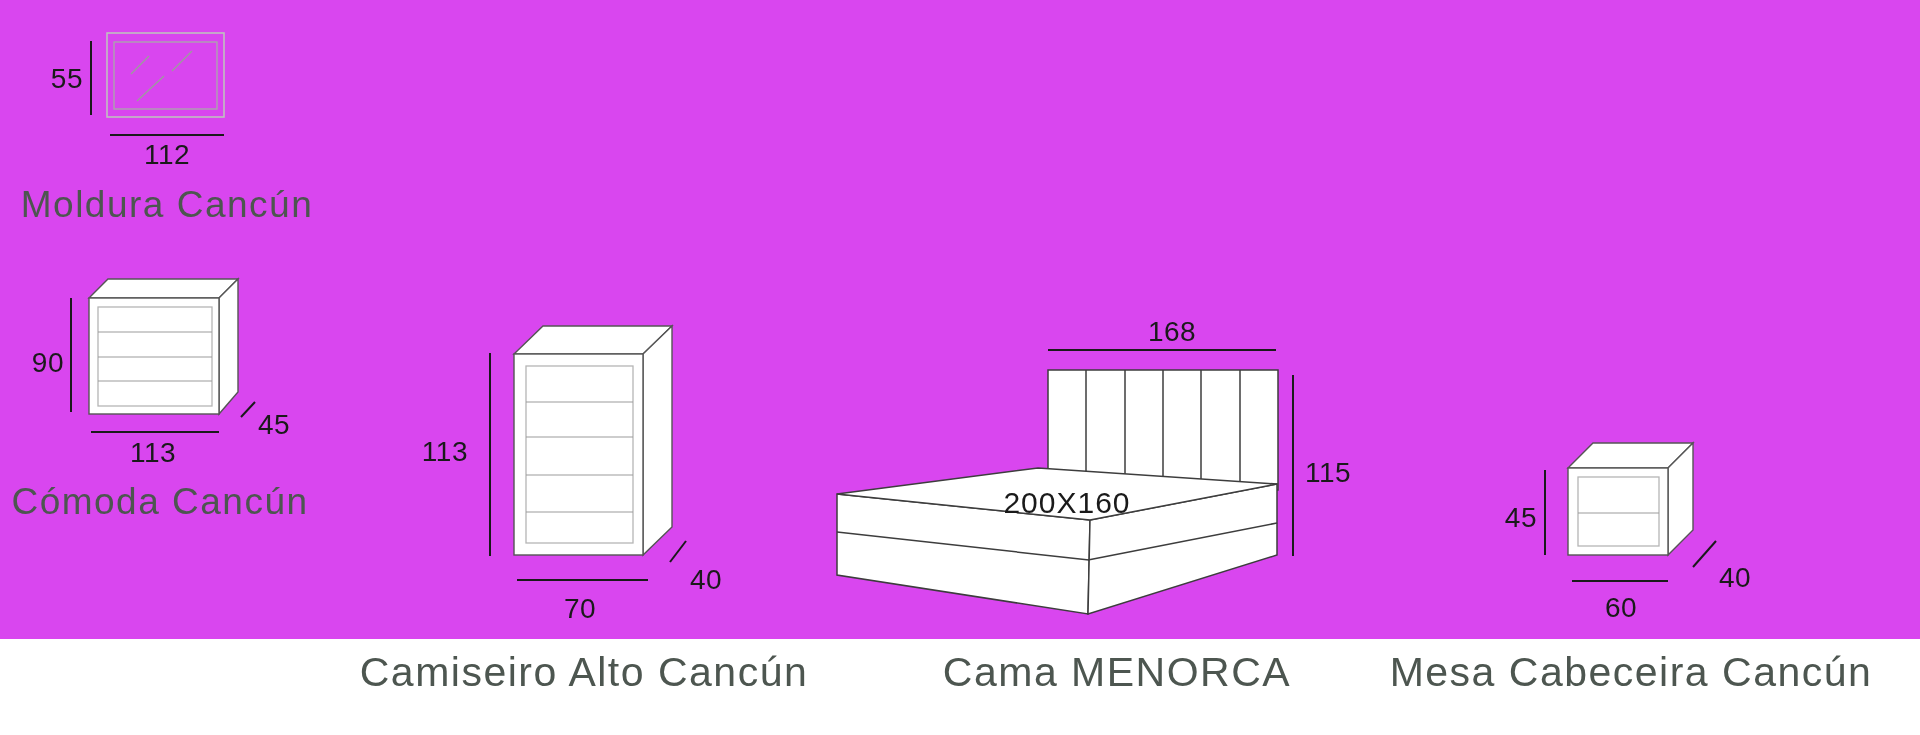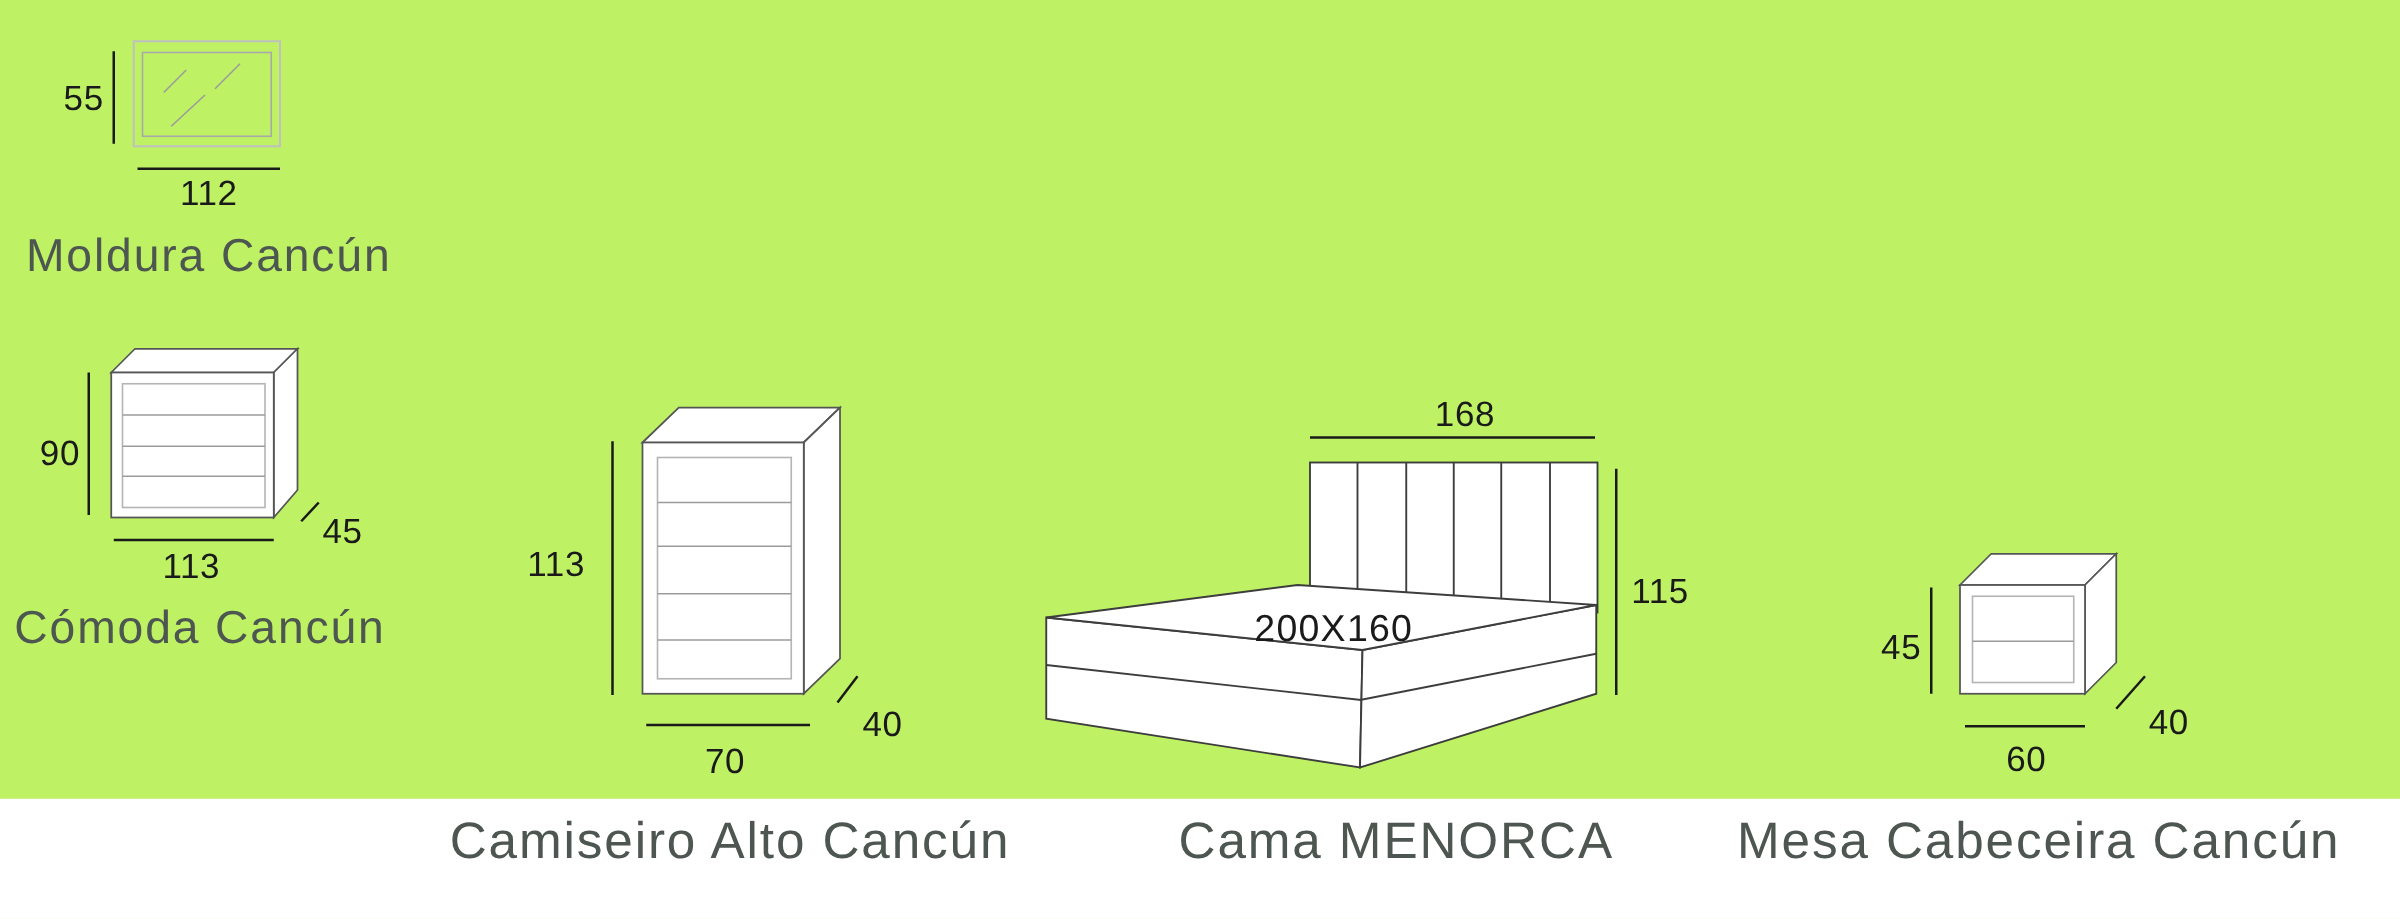--- a/index.html
+++ b/index.html
@@ -8,21 +8,21 @@
     background: #ffffff;
     width: 1920px;
     height: 735px;
     overflow: hidden;
     font-family: "Liberation Sans", sans-serif;
   }
   .stage {
     position: relative;
     width: 1920px;
     height: 639px;
-    background: #bef264;
+    background: #d946ef;
   }
   svg text {
     font-family: "Liberation Sans", "DejaVu Sans", sans-serif;
   }
   .dim-text {
     font-size: 28px;
     fill: #1a1a1a;
     letter-spacing: 0.5px;
   }
   .surface-text {

